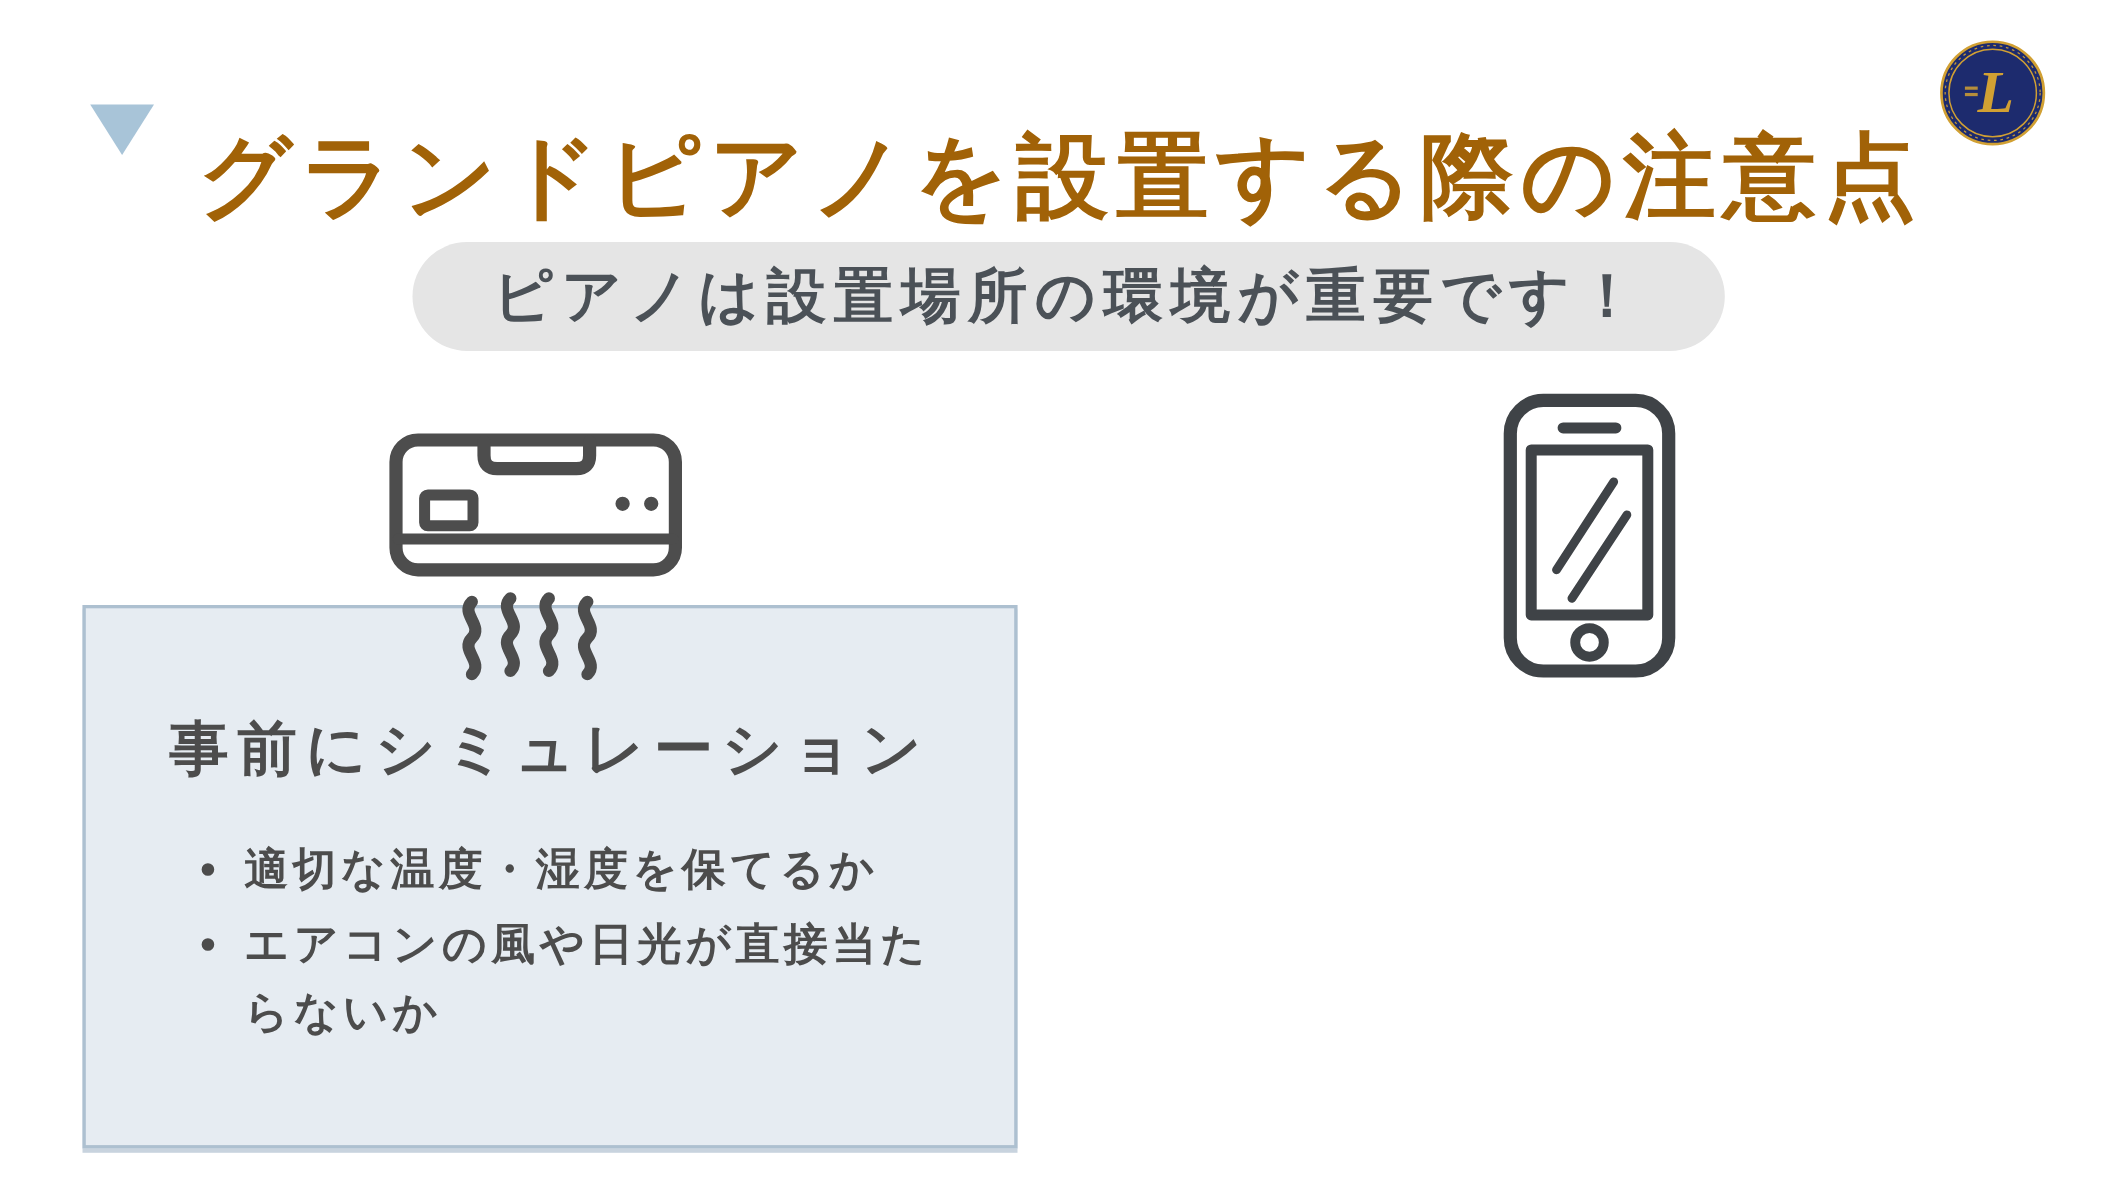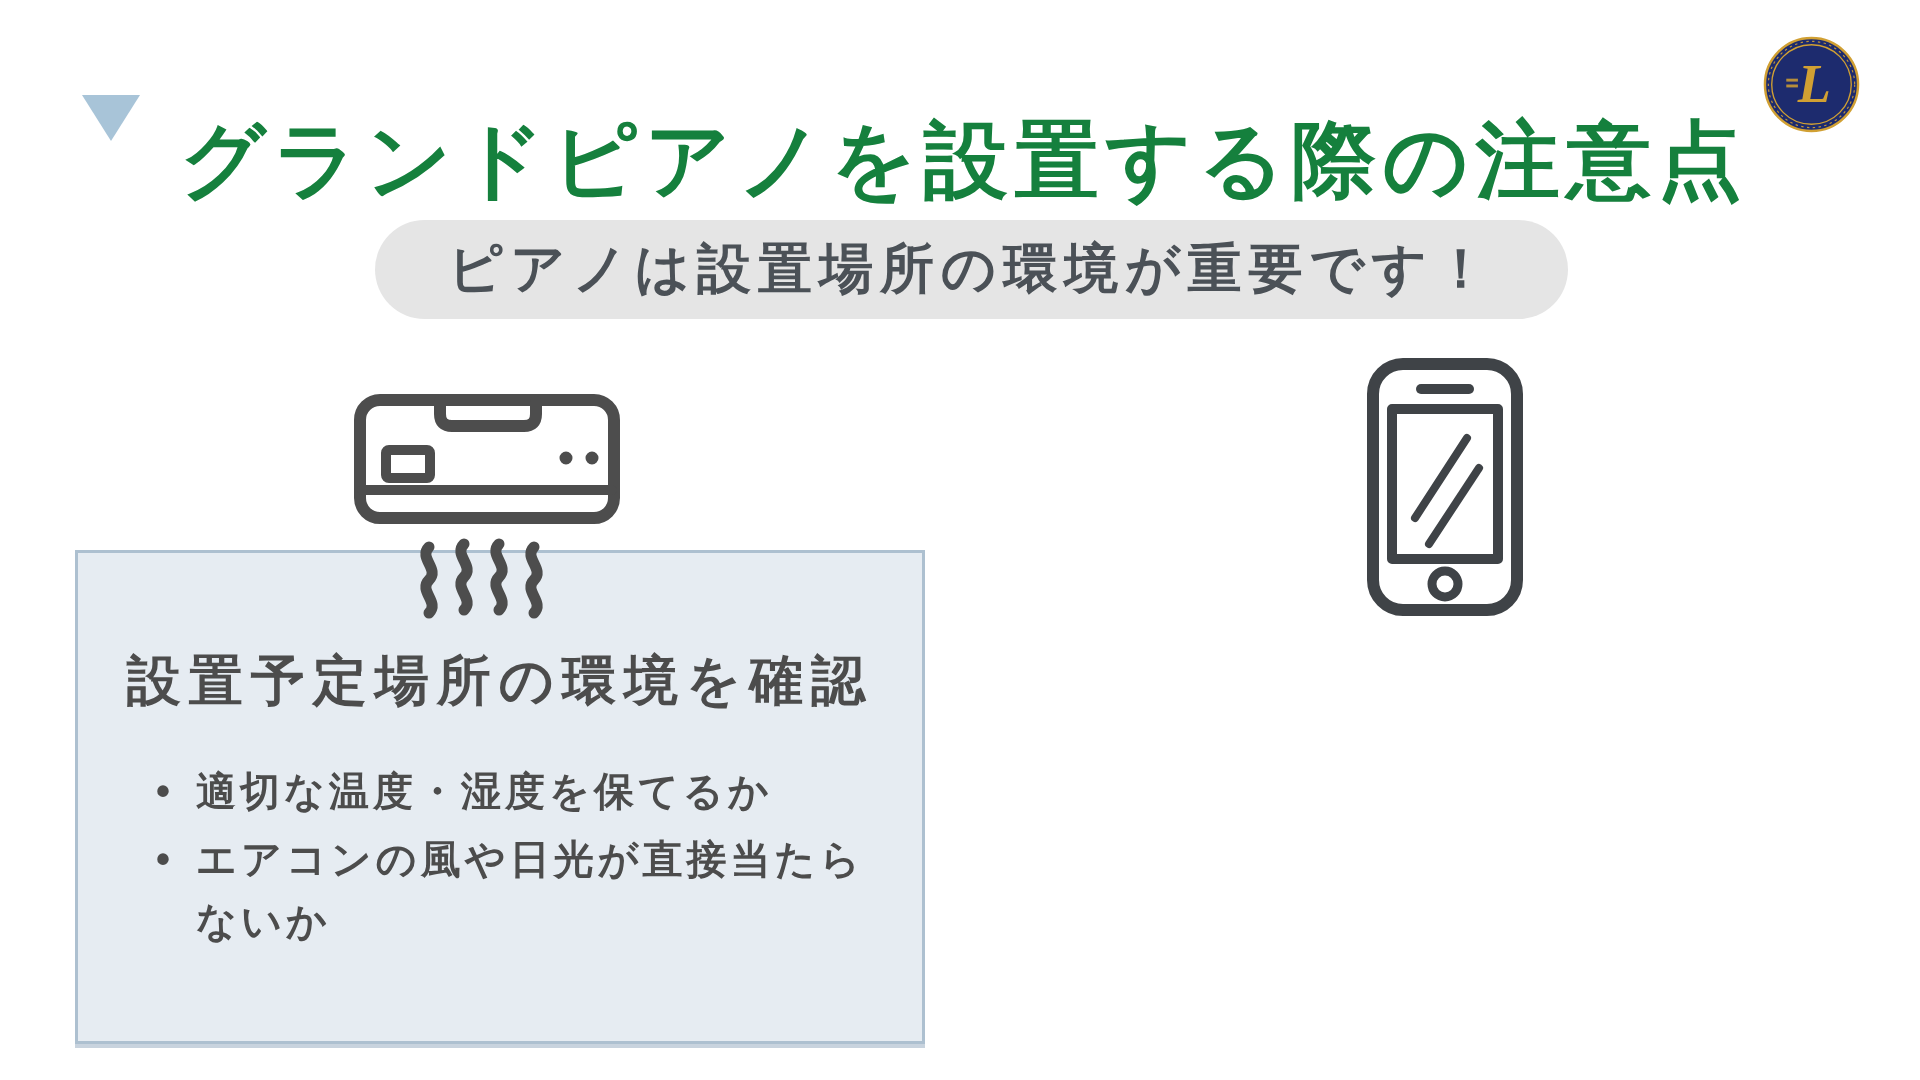--- a/index.html
+++ b/index.html
@@ -17,21 +17,21 @@
     position:absolute;left:82px;top:95px;
     width:0;height:0;
     border-left:29px solid transparent;
     border-right:29px solid transparent;
     border-top:46px solid #a8c4d8;
   }
   .page-title{
     position:absolute;left:180px;top:52px;
     font-size:84px;line-height:1.25;
     letter-spacing:7px;
-    color:#15803d;
+    color:#a16207;
     white-space:nowrap;
   }
   .brand-logo{
     position:absolute;left:1763px;top:36px;
     width:97px;height:97px;
   }
   
   .banner{
     position:absolute;left:375px;top:220px;
     width:1193px;height:99px;
@@ -54,21 +54,21 @@
   .card-right{left:1035px;width:822px;}
   .card-heading{
     margin:92px 10px 42px;
     text-align:center;
     font-size:54px;letter-spacing:8px;
     color:#4c4c4c;
     white-space:nowrap;
   }
   .card ul{
     list-style:none;
-    margin:0;padding:0 40px 0 74px;
+    margin:0;padding:0 40px 0 100px;
   }
   .card li{
     position:relative;
     padding-left:44px;
     font-size:40px;letter-spacing:4px;
     line-height:1.55;
     color:#4c4c4c;
     margin-bottom:6px;
   }
   .card li::before{
@@ -102,21 +102,21 @@
       <circle cx="50" cy="50" r="44.5" fill="none" stroke="#d1a033" stroke-width="1.2" stroke-dasharray="2.5 3.5" opacity="0.9"></circle>
       <text x="53" y="68" text-anchor="middle" font-family="Liberation Serif, DejaVu Serif, serif" font-style="italic" font-weight="bold" font-size="56" fill="#d1a033">L</text>
       <rect x="24" y="44" width="12" height="3" fill="#d1a033" opacity="0.85"></rect>
       <rect x="24" y="50" width="12" height="3" fill="#d1a033" opacity="0.85"></rect>
     </svg>
   </div>
 
   <div class="banner">ピアノは設置場所の環境が重要です！</div>
 
   <div class="card card-left">
-    <div class="card-heading">設置予定場所の環境を確認</div>
+    <div class="card-heading">事前にシミュレーション</div>
     <ul>
       <li>適切な温度・湿度を保てるか</li>
       <li>エアコンの風や日光が直接当たらないか</li>
     </ul>
   </div>
 
 
   <div class="ac-icon">
     <svg viewBox="0 0 272 230" width="272" height="230">
       <g stroke="#4d4d4d" fill="none" stroke-width="12" stroke-linecap="round" stroke-linejoin="round">

